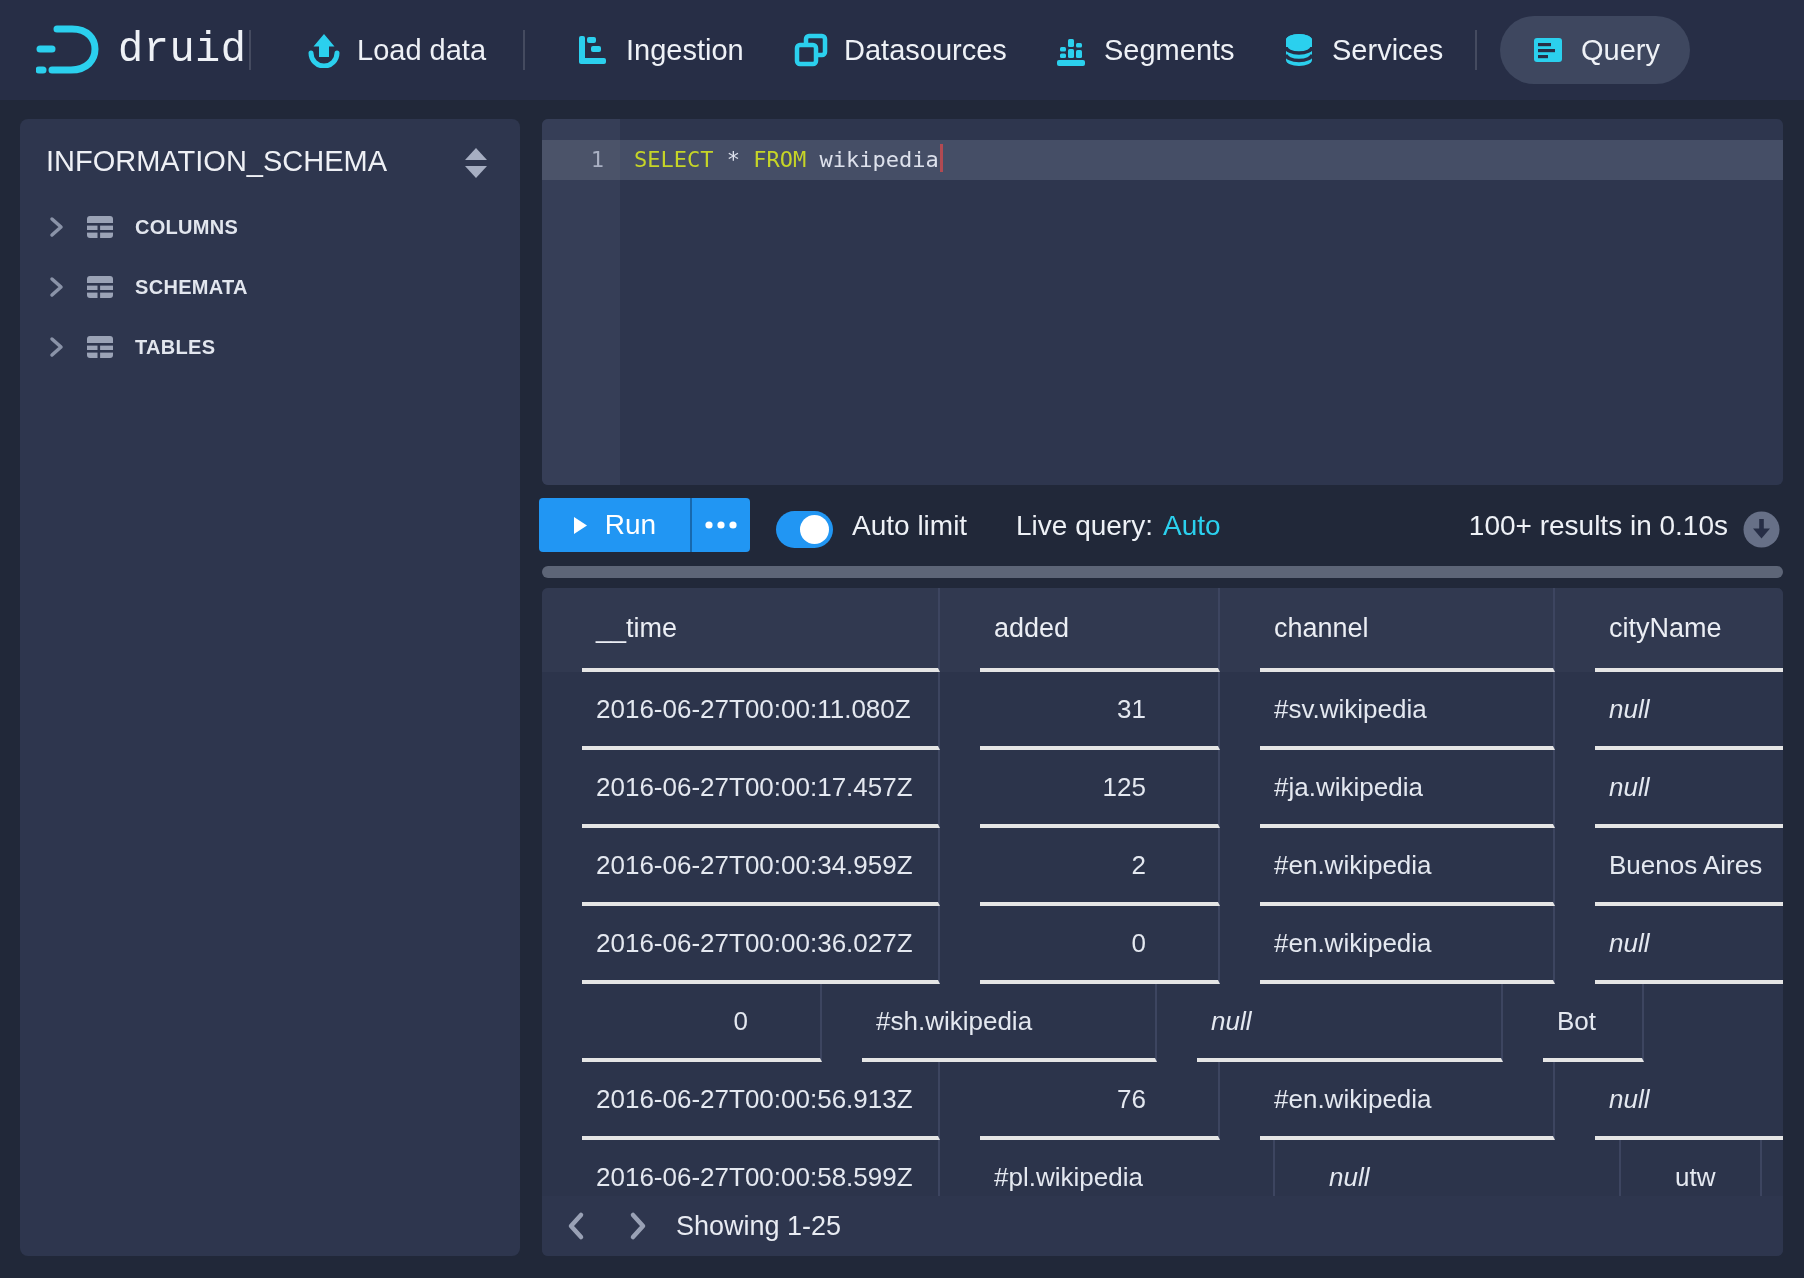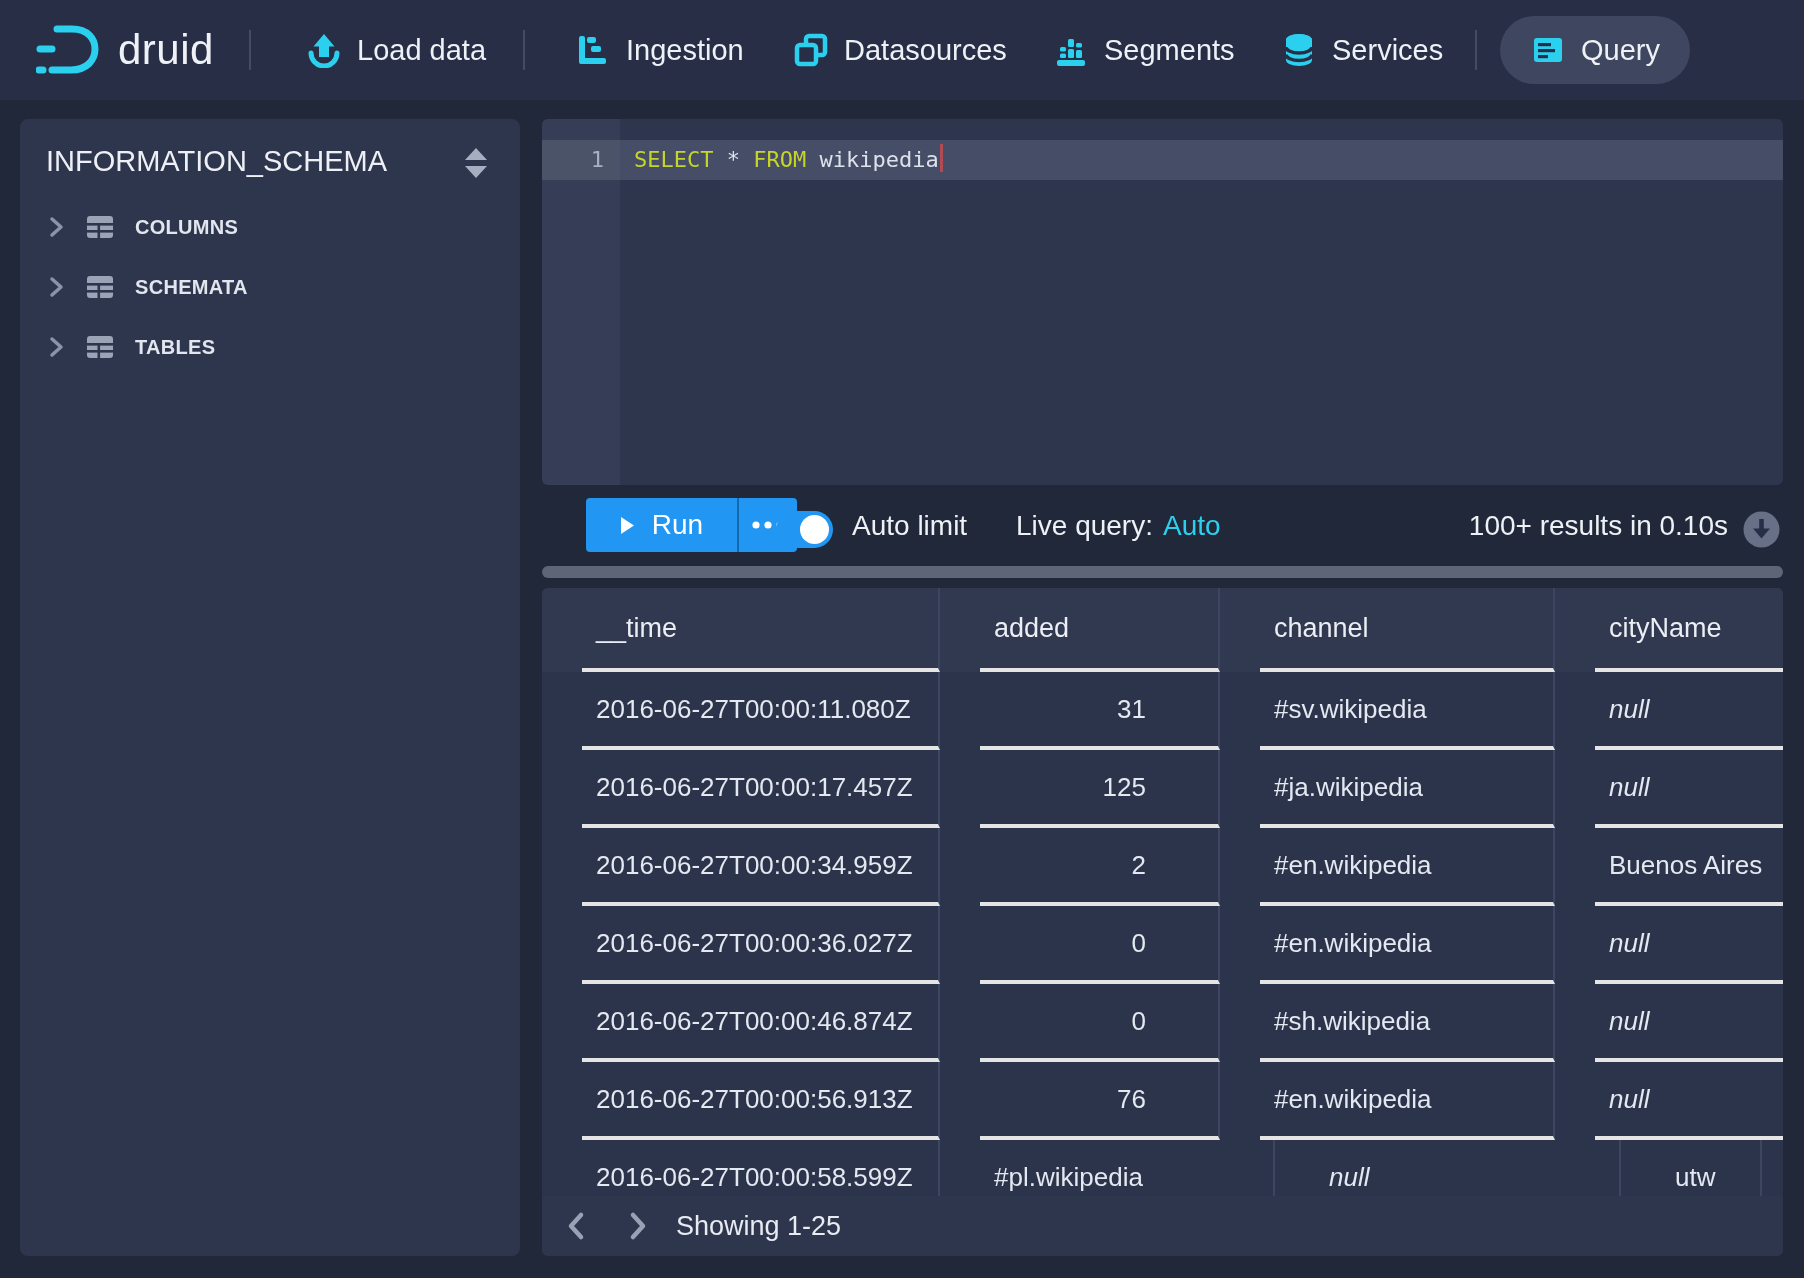--- a/index.html
+++ b/index.html
@@ -6,21 +6,21 @@
     --accent:#2bd0ee; --primary:#2196f3; --keyword:#c6d527;
     --nav-bg:#272e46; --page-bg:#212839; --panel:#2e364e;
     --text:#eef1f6; --muted:#9ba3b6;
   }
   *{box-sizing:border-box; margin:0; padding:0;}
   html,body{width:1804px; height:1278px; overflow:hidden;}
   body{background:var(--page-bg); font-family:"Liberation Sans", sans-serif; color:var(--text); position:relative;}
 
   
   .navbar{position:absolute; left:0; top:0; width:1804px; height:100px; background:var(--nav-bg);}
-  .brand{position:absolute; left:36px; top:0; height:100px; display:flex; align-items:center; gap:12px;}
+  .brand{position:absolute; left:36px; top:0; height:100px; display:flex; align-items:center; gap:12px;font-family:Liberation Mono, monospace;}
   .brand-word{font-size:42px; font-weight:400; color:var(--text); letter-spacing:.5px;}
   .nav-sep{position:absolute; top:30px; width:2px; height:40px; background:rgba(255,255,255,.14);}
   .nav-item{position:absolute; top:0; height:100px; display:flex; align-items:center; gap:15px; font-size:29px; color:var(--text); cursor:pointer;}
   .nav-pill{position:absolute; top:16px; height:68px; border-radius:34px; background:#3e475f; display:flex; align-items:center; gap:15px; padding:0 30px; font-size:29px; cursor:pointer;}
   .nav-icon{display:block;}
 
   
   .sidebar{position:absolute; left:20px; top:119px; width:500px; height:1137px; background:var(--panel); border-radius:8px;}
   .schema-select{position:absolute; left:0; top:14px; width:100%; height:62px; cursor:pointer;}
   .schema-label{position:absolute; left:26px; top:12px; font-size:29px; color:#eef0f5;}
@@ -33,21 +33,21 @@
   .editor{position:absolute; left:542px; top:119px; width:1241px; height:366px; background:var(--panel); border-radius:6px; overflow:hidden;}
   .gutter{position:absolute; left:0; top:0; bottom:0; width:78px; background:#363e57;}
   .gutter-cell{position:absolute; left:0; top:21px; width:78px; height:40px; background:#4b5369; text-align:right; padding-right:16px; line-height:40px; font-family:"DejaVu Sans Mono", monospace; font-size:22px; color:#a9b0c3;}
   .active-line{position:absolute; left:78px; right:0; top:21px; height:40px; background:#454e66;}
   .code-line{position:absolute; left:92px; top:21px; height:40px; line-height:40px; font-family:"DejaVu Sans Mono", monospace; font-size:22px; font-weight:500; white-space:pre; color:#dde1ec;}
   .tok.kw{color:var(--keyword);}
   .cursor{display:inline-block; width:3px; height:28px; background:#b24a52; vertical-align:-5px; margin-left:1px;}
 
   
   .runbar{position:absolute; left:542px; top:485px; width:1241px; height:81px;}
-  .run-btn{position:absolute; left:-3px; top:13px; height:54px; display:flex; cursor:pointer;margin-left:47px;}
+  .run-btn{position:absolute; left:-3px; top:13px; height:54px; display:flex; cursor:pointer;}
   .run-main{width:151px; background:var(--primary); border-radius:4px 0 0 4px; display:flex; align-items:center; justify-content:center; gap:17px; font-size:28px; color:#fff;}
   .run-more{width:60px; background:var(--primary); border-radius:0 4px 4px 0; border-left:2px solid rgba(10,50,90,.45); display:flex; align-items:center; justify-content:center;}
   .switch{position:absolute; left:234px; top:26px; width:57px; height:37px; border-radius:19px; background:var(--primary); cursor:pointer;}
   .switch .knob{position:absolute; right:4px; top:4px; width:29px; height:29px; border-radius:50%; background:#fff;}
   .autolimit{position:absolute; left:310px; top:0; height:81px; display:flex; align-items:center; font-size:28px;}
   .livequery{position:absolute; left:474px; top:0; height:81px; display:flex; align-items:center; font-size:28px; gap:10px;}
   .livequery .val{color:var(--accent); cursor:pointer;}
   .results-info{position:absolute; right:55px; top:0; height:81px; display:flex; align-items:center; font-size:28px;}
   .dl-btn{position:absolute; right:3px; top:26px; width:37px; height:37px; cursor:pointer;}
 
@@ -272,21 +272,20 @@
     <div class="cell c4">/* S</div>
   </div>
   <div class="trow tbody-row">
     <div class="cell c0">2016-06-27T00:00:36.027Z</div>
     <div class="cell c1 num">0</div>
     <div class="cell c2">#en.wikipedia</div>
     <div class="cell c3 is-null">null</div>
     <div class="cell c4">sta</div>
   </div>
   <div class="trow tbody-row">
-    <div class="cell c0">2016-06-27T00:00:46.874Z</div>
     <div class="cell c1 num">0</div>
     <div class="cell c2">#sh.wikipedia</div>
     <div class="cell c3 is-null">null</div>
     <div class="cell c4">Bot</div>
   </div>
   <div class="trow tbody-row">
     <div class="cell c0">2016-06-27T00:00:56.913Z</div>
     <div class="cell c1 num">76</div>
     <div class="cell c2">#en.wikipedia</div>
     <div class="cell c3 is-null">null</div>

